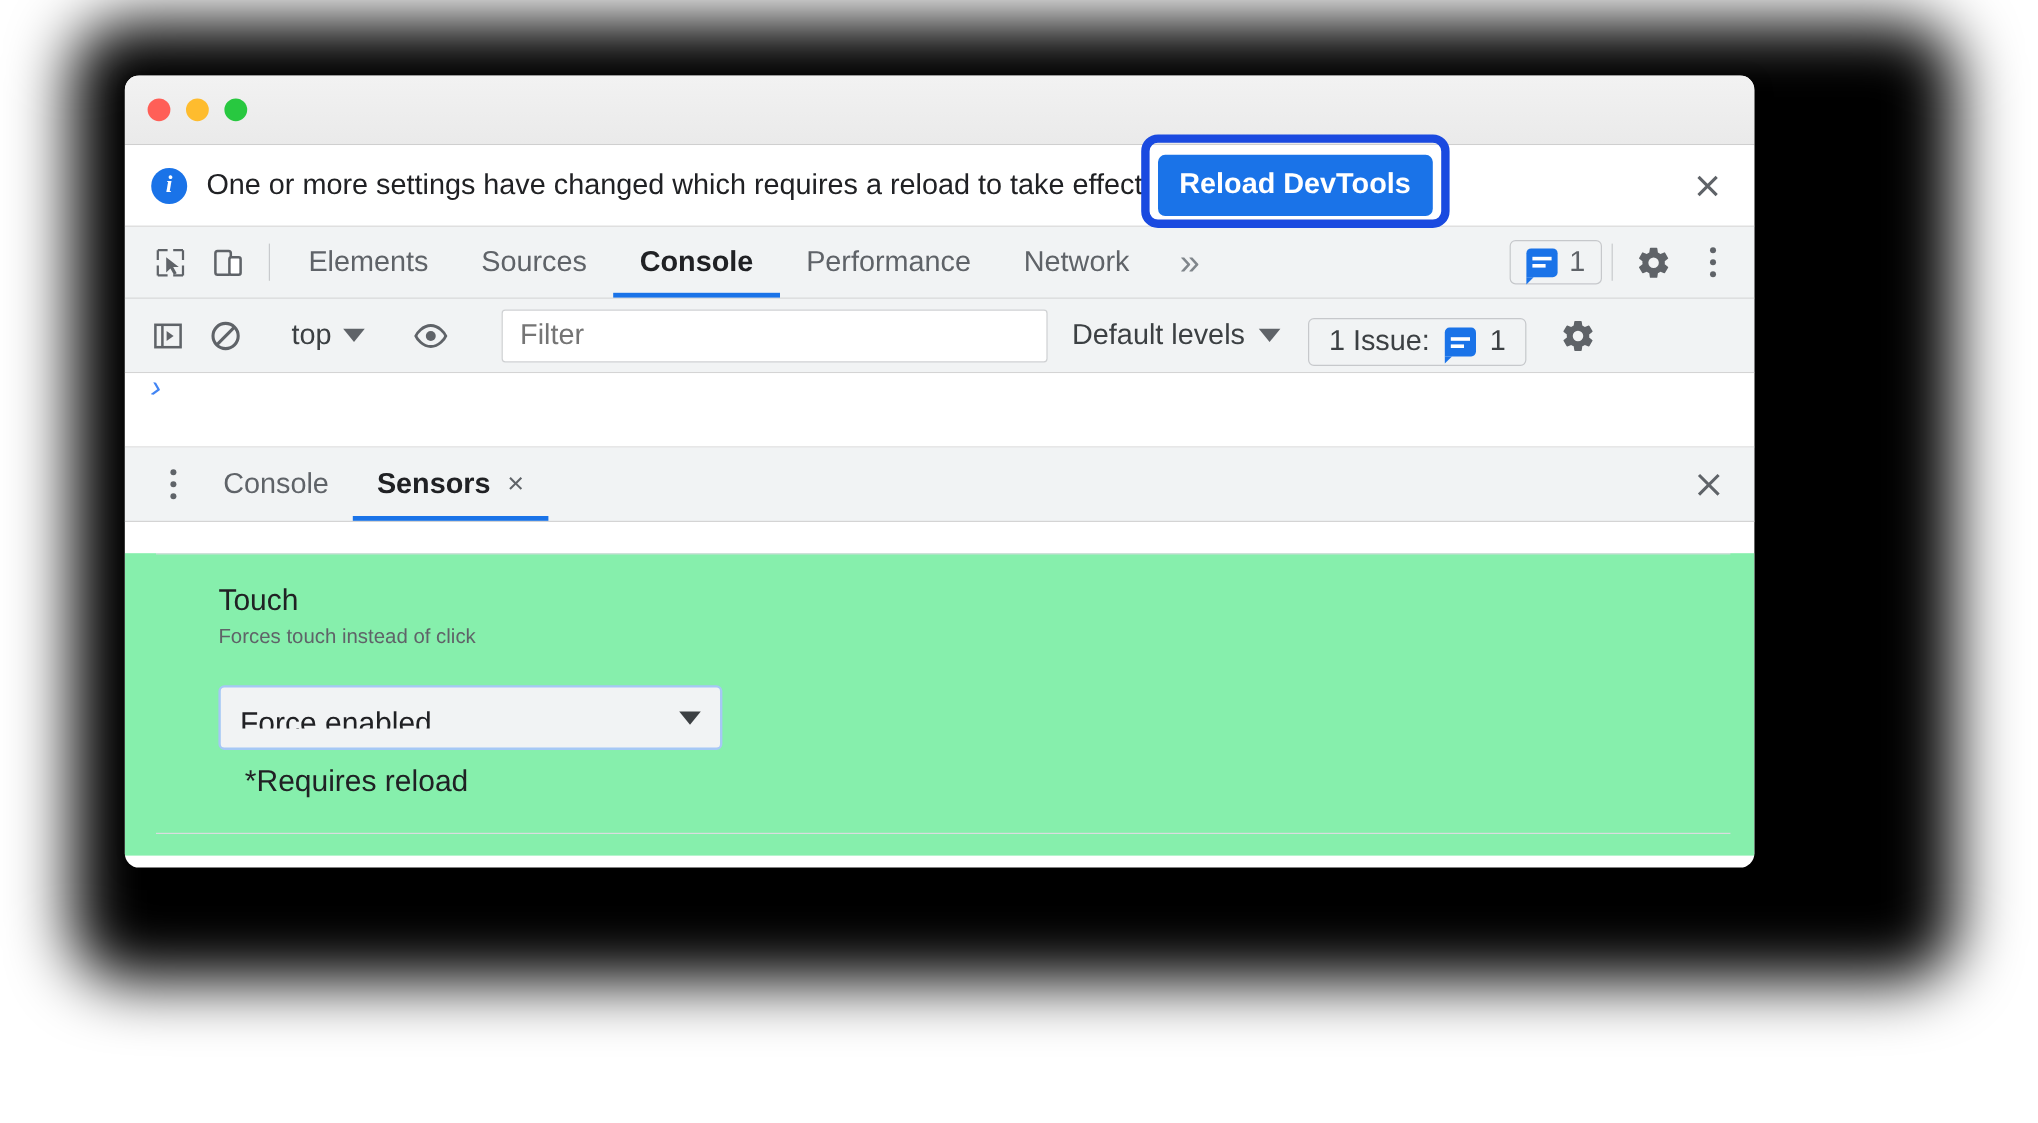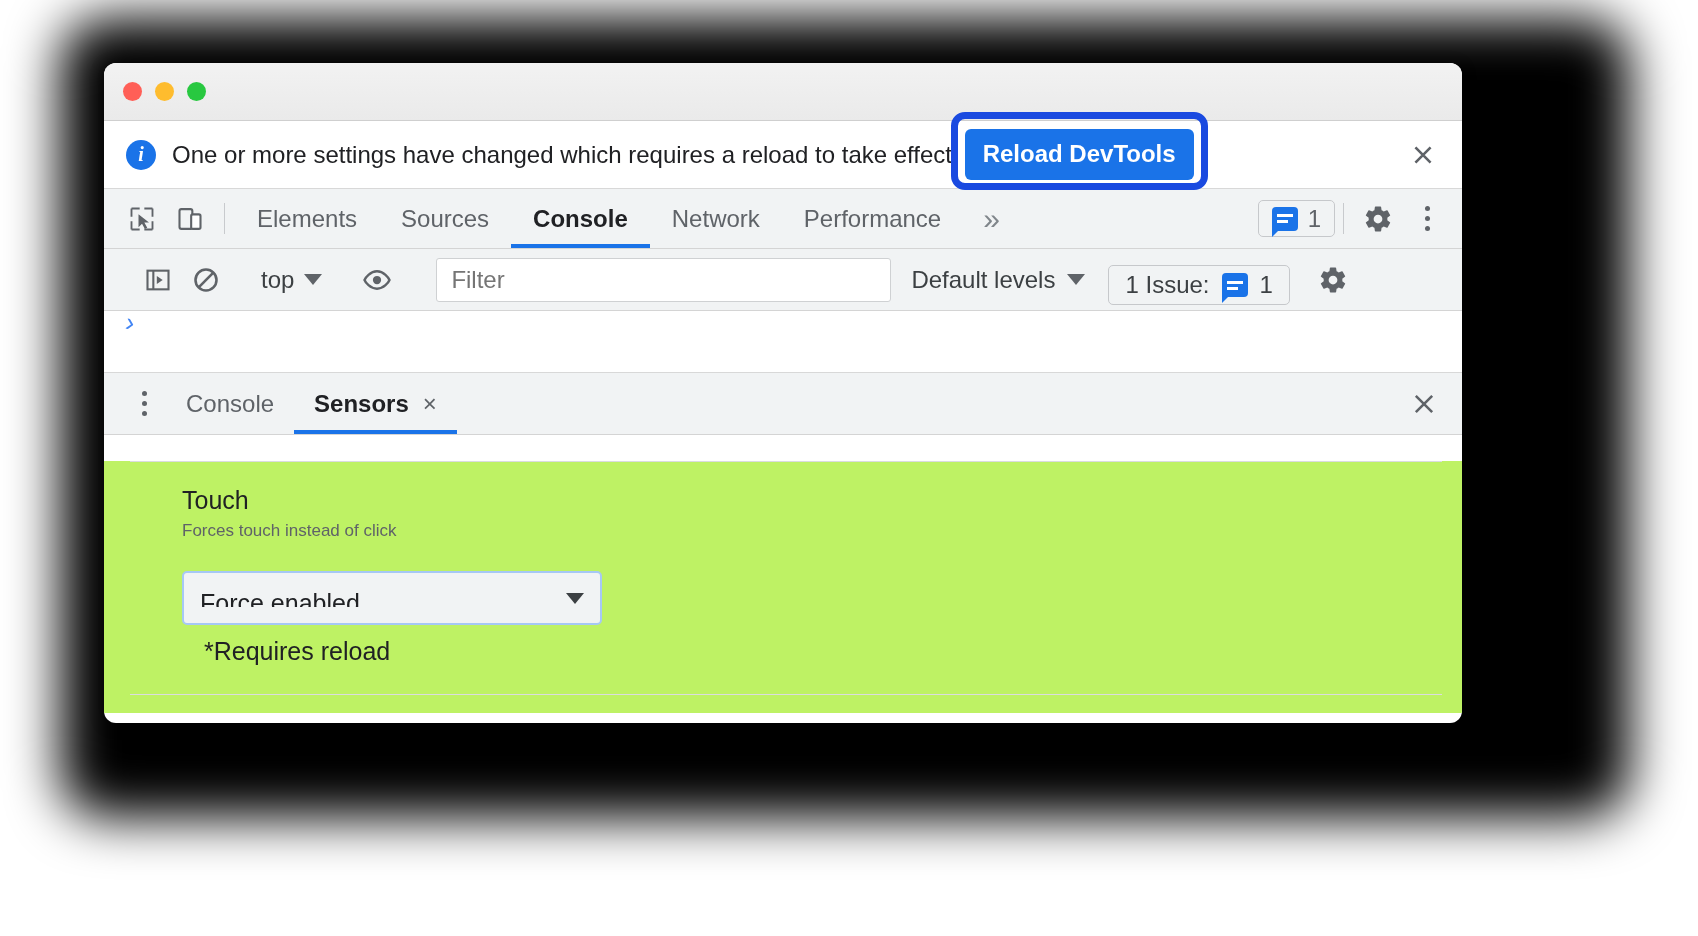--- a/index.html
+++ b/index.html
@@ -248,21 +248,21 @@
   }
   .kebab b { width: 5px; height: 5px; border-radius: 50%; background: #5f6368; display:block; }
 
   
   .console-toolbar {
     height: 62px;
     background: #f1f3f4;
     border-bottom: 1px solid #d4d4d4;
     display: flex;
     align-items: center;
-    padding-left: 30px;
+    padding-left: 12px;
   }
   .ctx-select {
     display: flex; align-items: center; gap: 10px;
     font-size: 24px;
     color: #3c4043;
     padding: 0 10px;
     cursor: pointer;
   }
   .caret {
     width: 0; height: 0;
@@ -369,21 +369,21 @@
     transform: translateY(-50%);
     width: 36px; height: 36px;
     display: flex; align-items: center; justify-content: center;
     cursor: pointer;
     color: #5f6368;
   }
 
   
   .sensors {
     position: relative;
-    background: #bef264;
+    background: #86efac;
     height: 252px;
     padding: 0 0 0 0;
   }
   .hr {
     height: 1px;
     background: #dadce0;
     margin: 26px 20px 0 26px;
   }
   .section {
     padding: 24px 0 0 78px;
@@ -479,22 +479,22 @@
         <svg width="28" height="28" viewBox="0 0 24 24">
           <rect x="3" y="3.5" width="11" height="17" rx="1.6" stroke="#5f6368" stroke-width="1.8" fill="none"></rect>
           <rect x="13" y="8" width="8" height="12.5" rx="1.4" stroke="#5f6368" stroke-width="1.8" fill="#ffffff"></rect>
         </svg>
       </div>
       <div class="tb-sep"></div>
 
       <div class="tab">Elements</div>
       <div class="tab">Sources</div>
       <div class="tab active">Console</div>
+      <div class="tab">Performance</div>
       <div class="tab">Network</div>
-      <div class="tab">Performance</div>
       <div class="tab-more">»</div>
 
       <div class="spacer"></div>
 
       <div class="issues-chip">
         <span class="bubble">
             <i></i>
             <i></i>
           </span>
         <span class="count">1</span>

